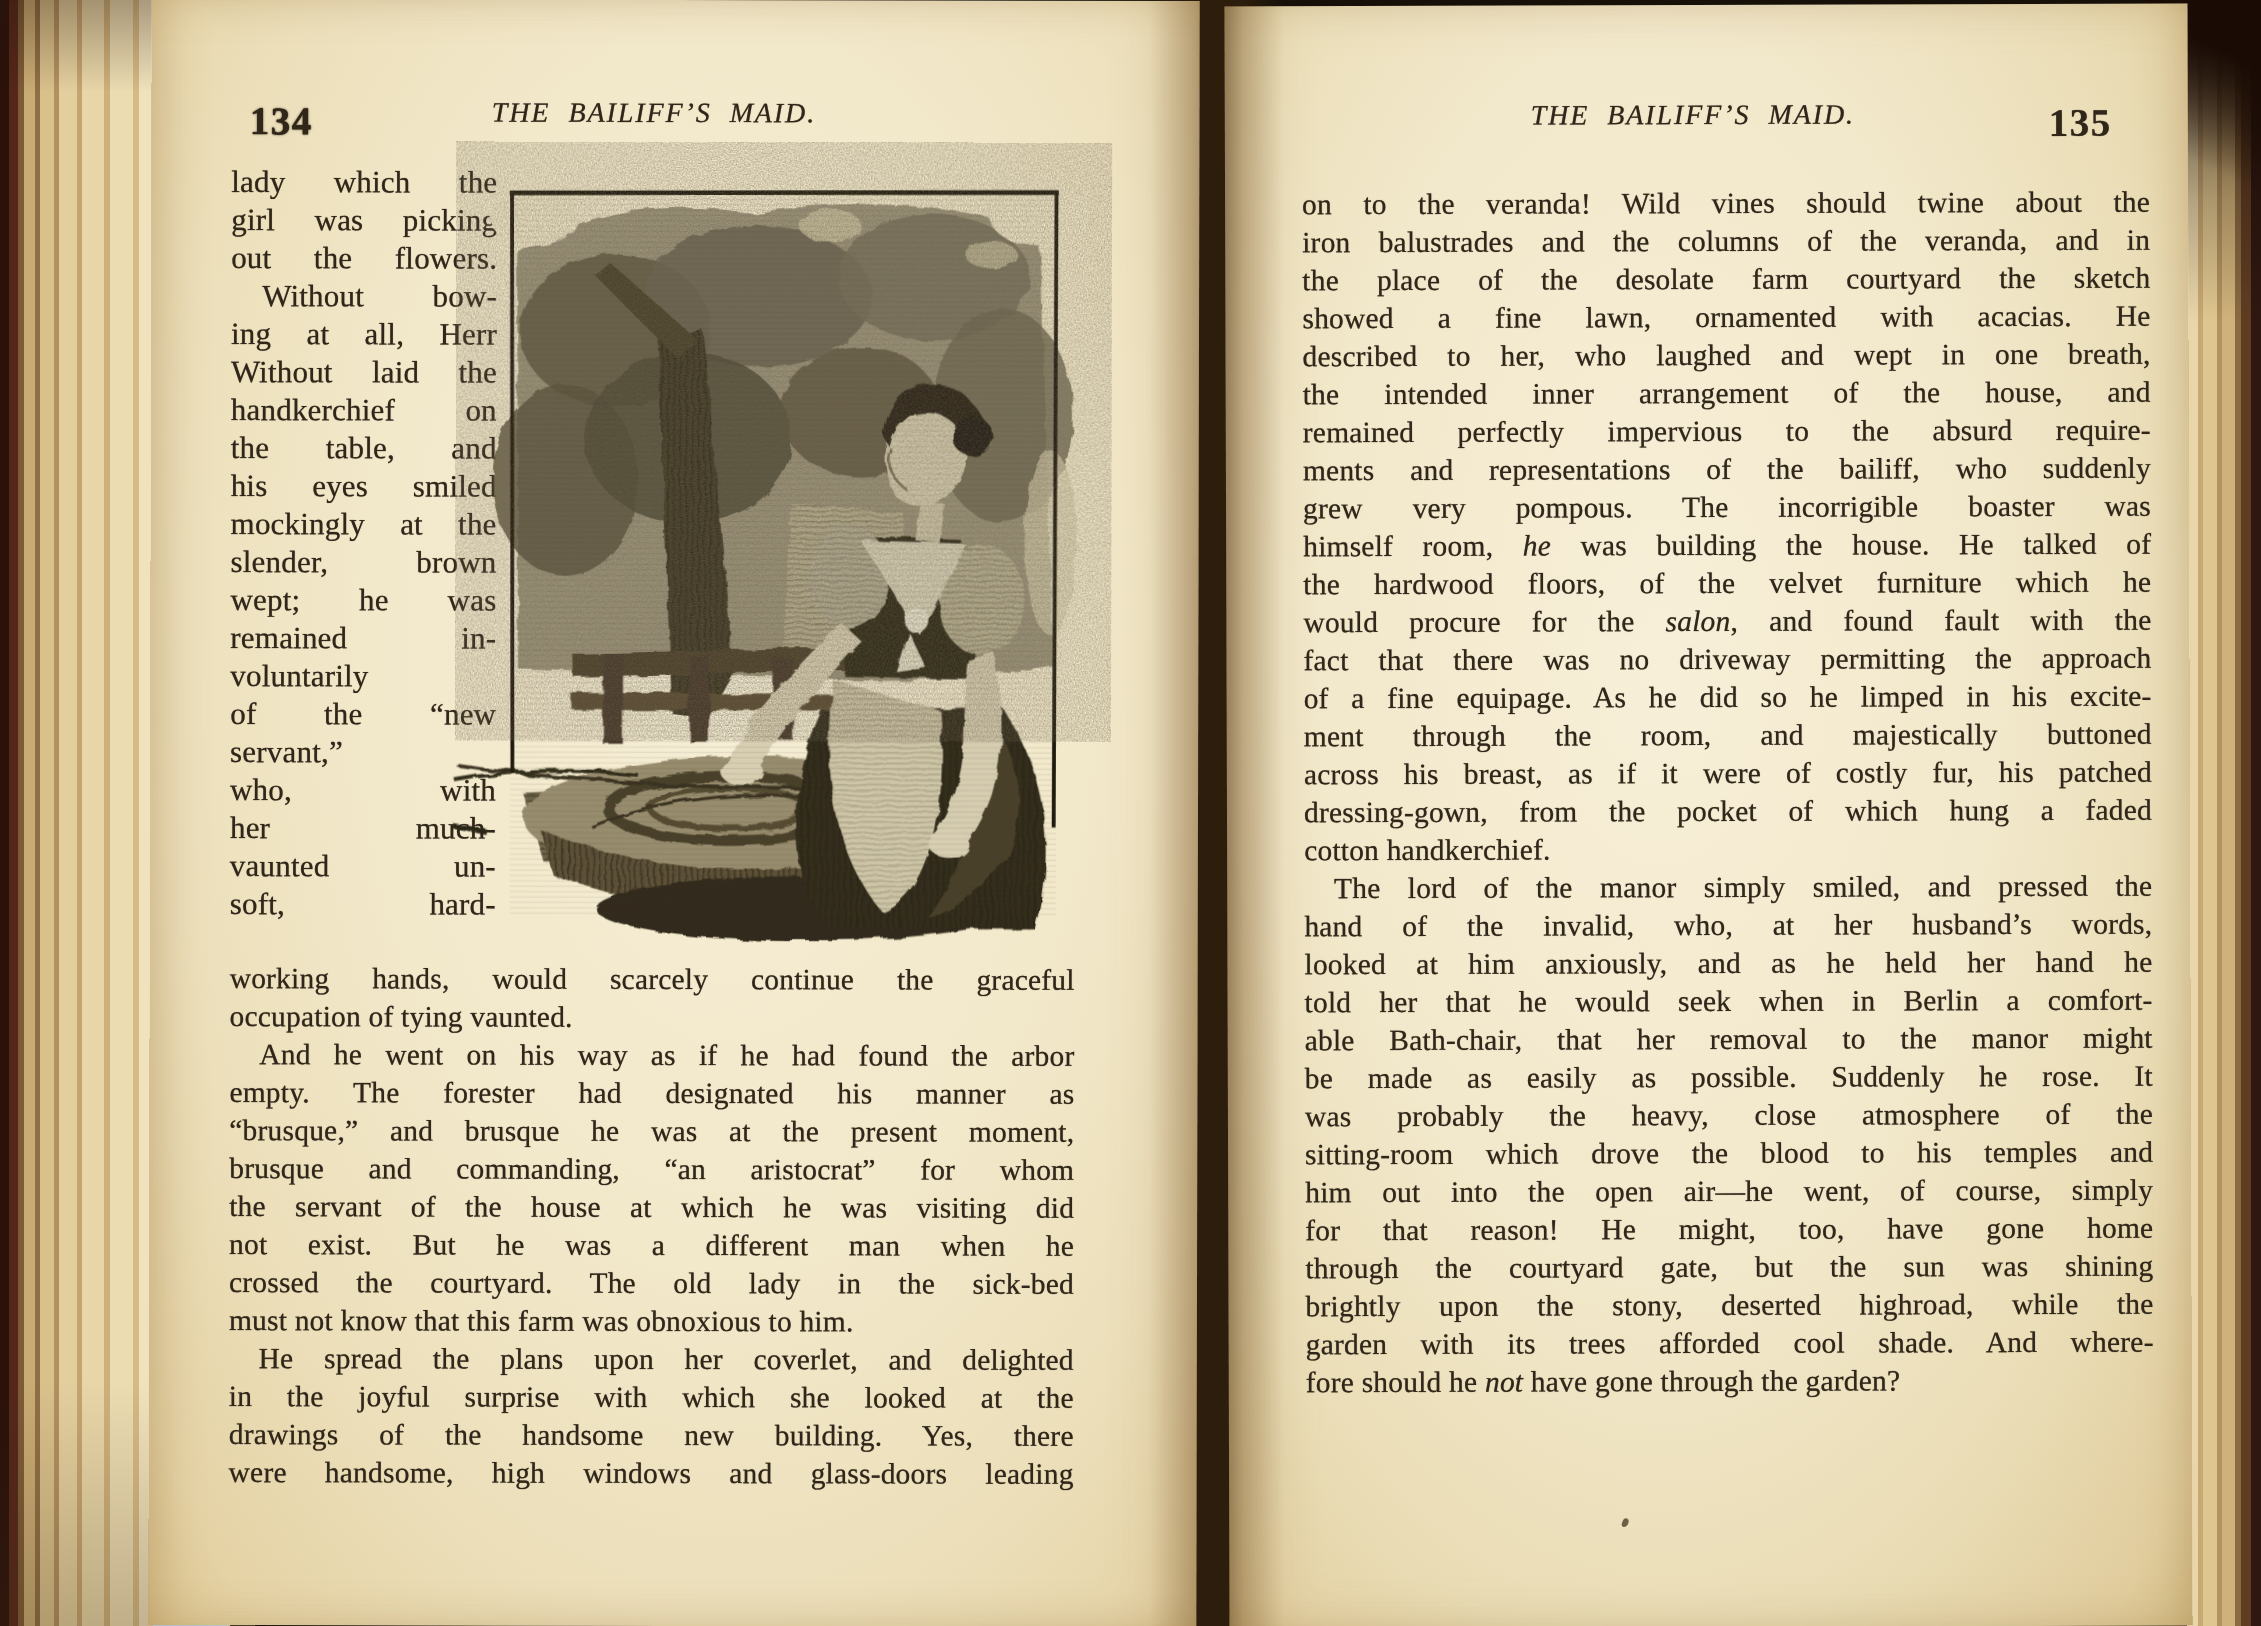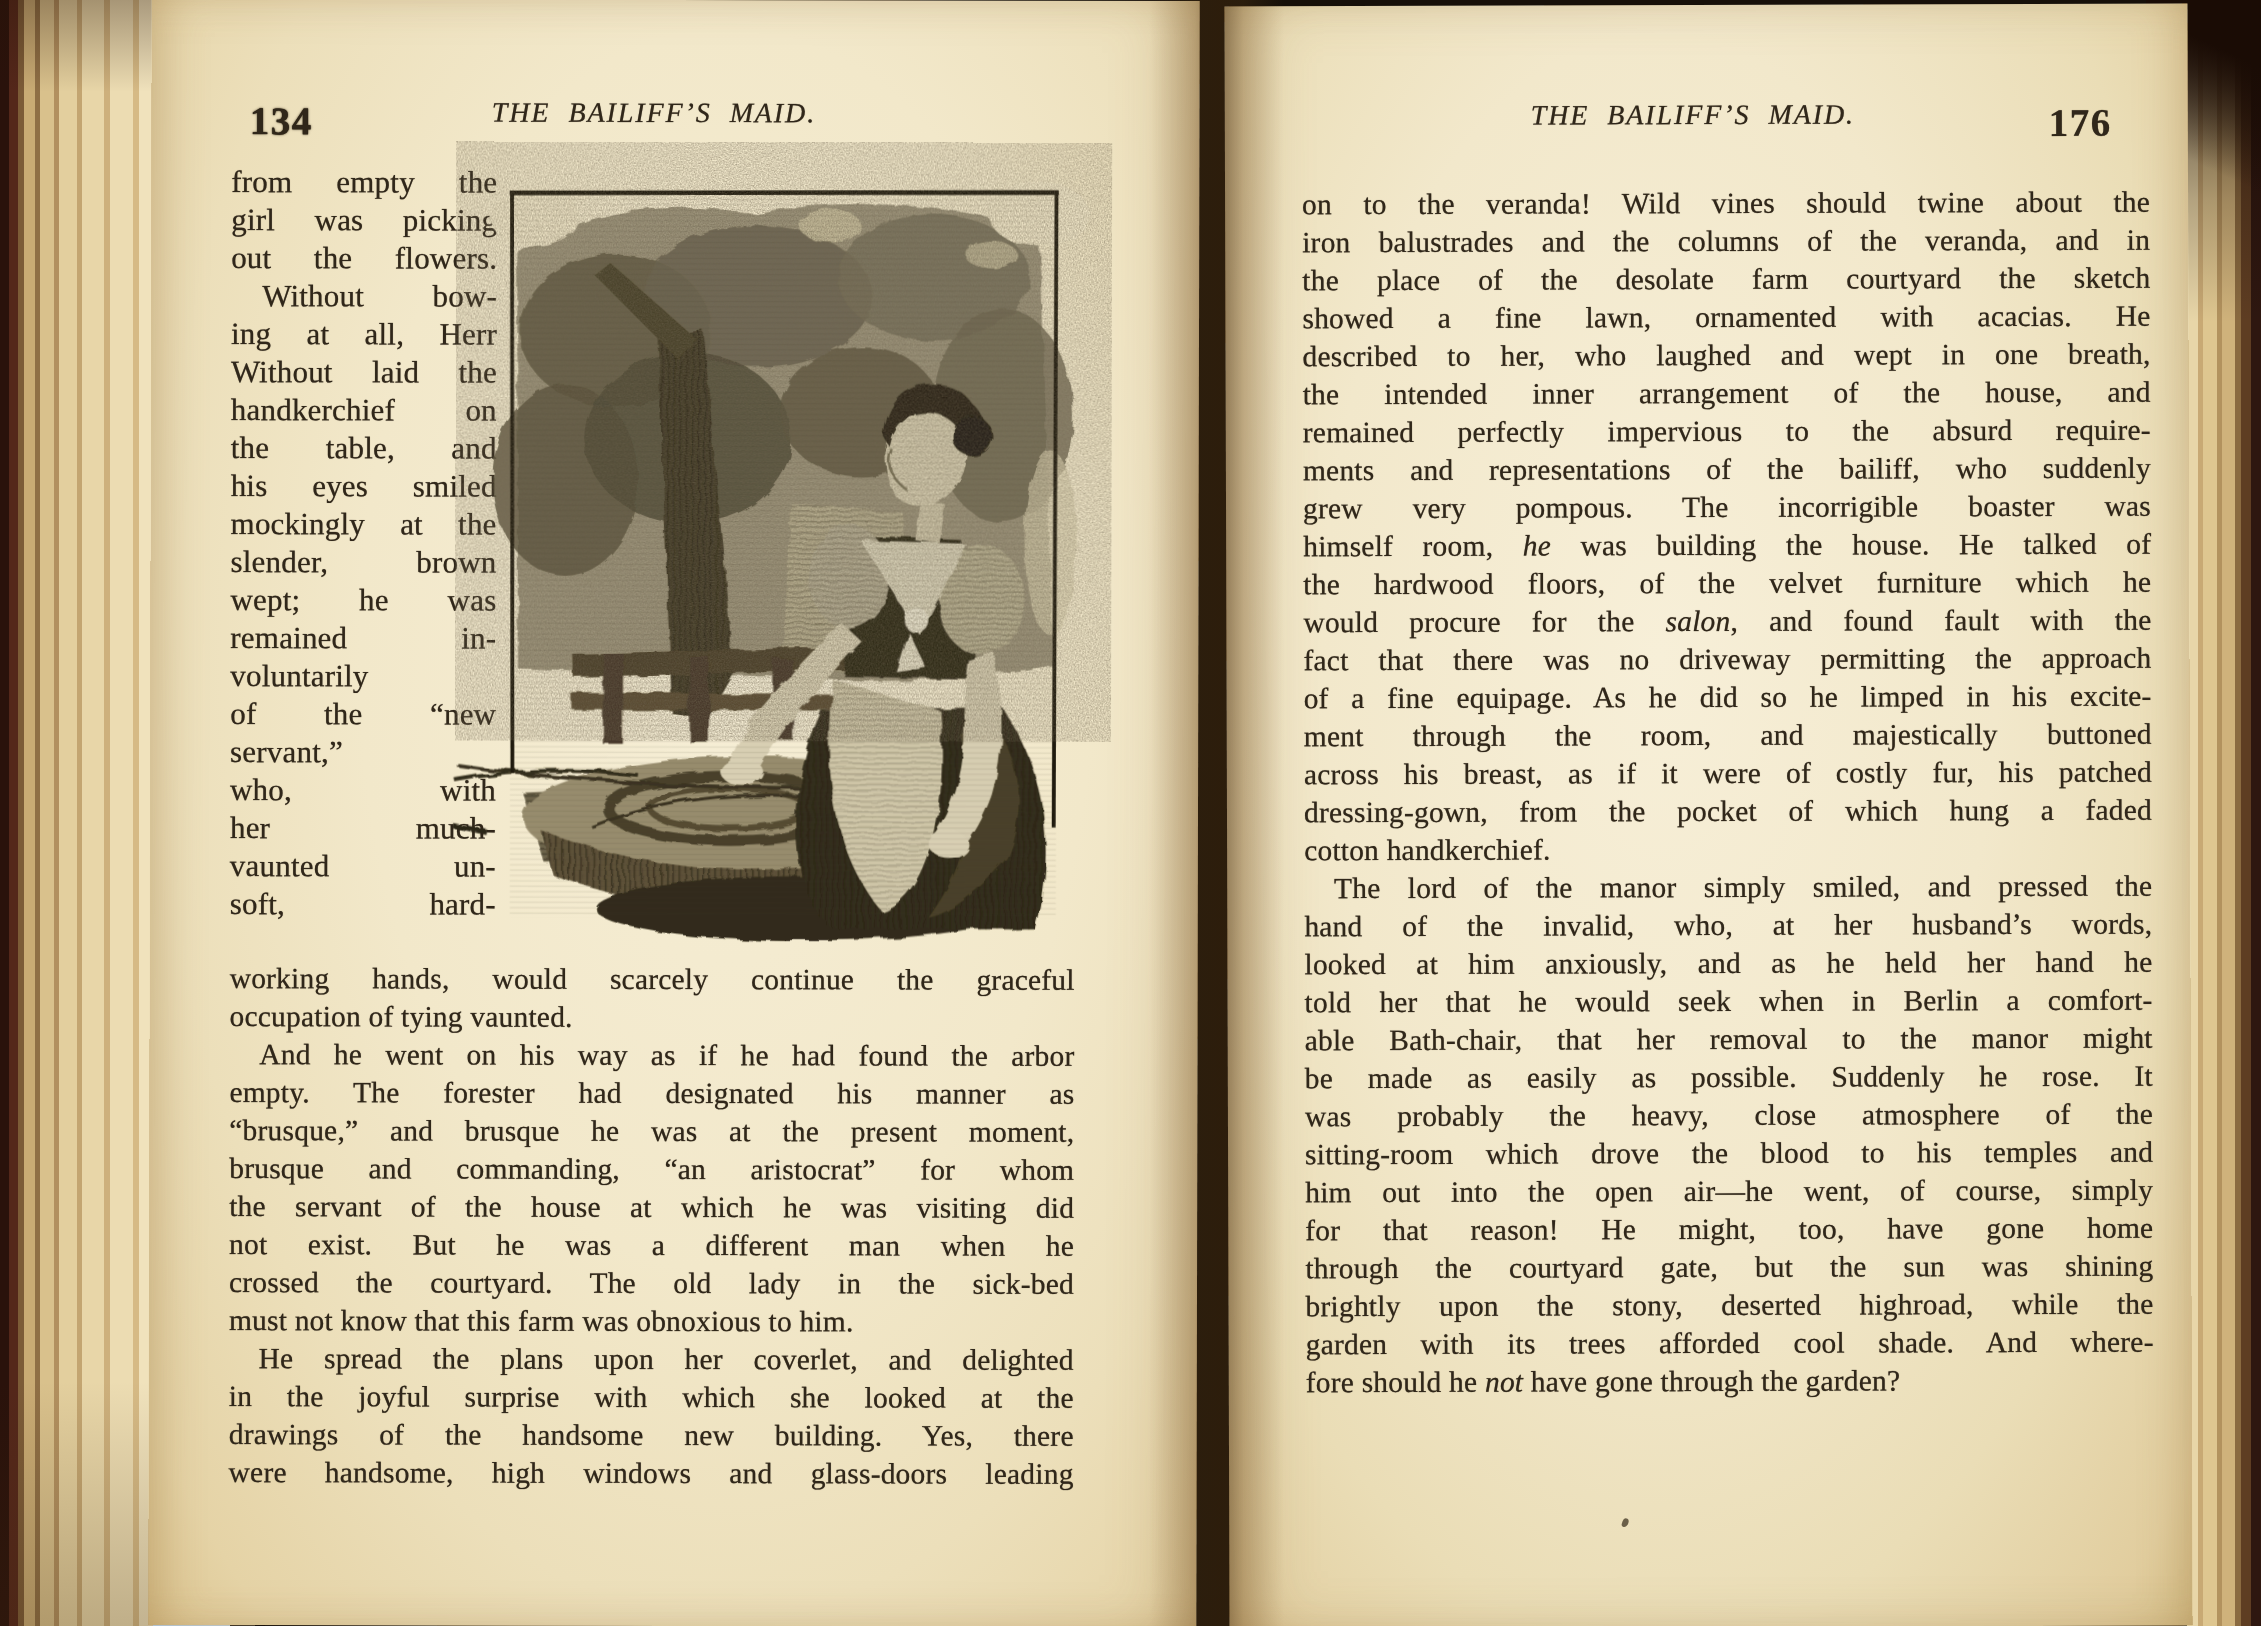--- a/index.html
+++ b/index.html
@@ -75,21 +75,21 @@
   <div class="corner-dark-tr"></div>
 
   <div class="page page-left">
 
     <div class="header ink" style="top:97px;left:80px;width:845px;">
       <span class="folio folio-smudge" style="left:18.4px;">134</span>
       <div class="running-title">THE BAILIFF’S MAID.</div>
     </div>
 
     <div class="textblock colnarrow lines ink" style="left:80px;top:164px;width:266px;">
-        <div class="tline"><span>from empty the</span></div>
+        <div class="tline"><span>lady which the</span></div>
         <div class="tline"><span>girl was picking</span></div>
         <div class="tline"><span>out the flowers.</span></div>
         <div class="tline"><span> Without bow-</span></div>
         <div class="tline"><span>ing at all, Herr</span></div>
         <div class="tline"><span>Without laid the</span></div>
         <div class="tline"><span>handkerchief on</span></div>
         <div class="tline"><span>the table, and</span></div>
         <div class="tline"><span>his eyes smiled</span></div>
         <div class="tline"><span>mockingly at the</span></div>
         <div class="tline"><span>slender, brown</span></div>
@@ -231,21 +231,21 @@
           <div class="tline"><span>drawings of the handsome new building. Yes, there</span></div>
           <div class="tline"><span>were handsome, high windows and glass-doors leading</span></div>
         </div>
     </div>
   </div>
 
   <div class="page page-right">
 
     <div class="header ink" style="top:94px;left:77px;width:848px;">
       <div class="running-title" style="width:690px;margin-left:46px;">THE BAILIFF’S MAID.</div>
-      <span class="folio" style="right:38px;">176</span>
+      <span class="folio" style="right:38px;">135</span>
     </div>
 
     <div class="textblock bodycol ink" style="left:77px;top:179px;width:848px;">
       <div class="lines para-end">
           <div class="tline"><span>on to the veranda! Wild vines should twine about the</span></div>
           <div class="tline"><span>iron balustrades and the columns of the veranda, and in</span></div>
           <div class="tline"><span>the place of the desolate farm courtyard the sketch</span></div>
           <div class="tline"><span>showed a fine lawn, ornamented with acacias. He</span></div>
           <div class="tline"><span>described to her, who laughed and wept in one breath,</span></div>
           <div class="tline"><span>the intended inner arrangement of the house, and</span></div>

